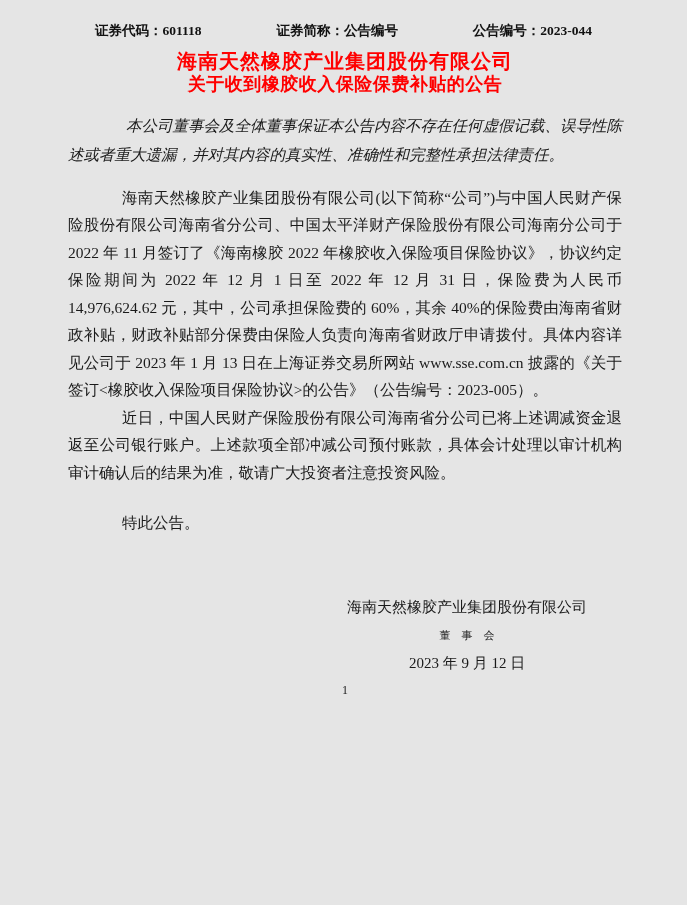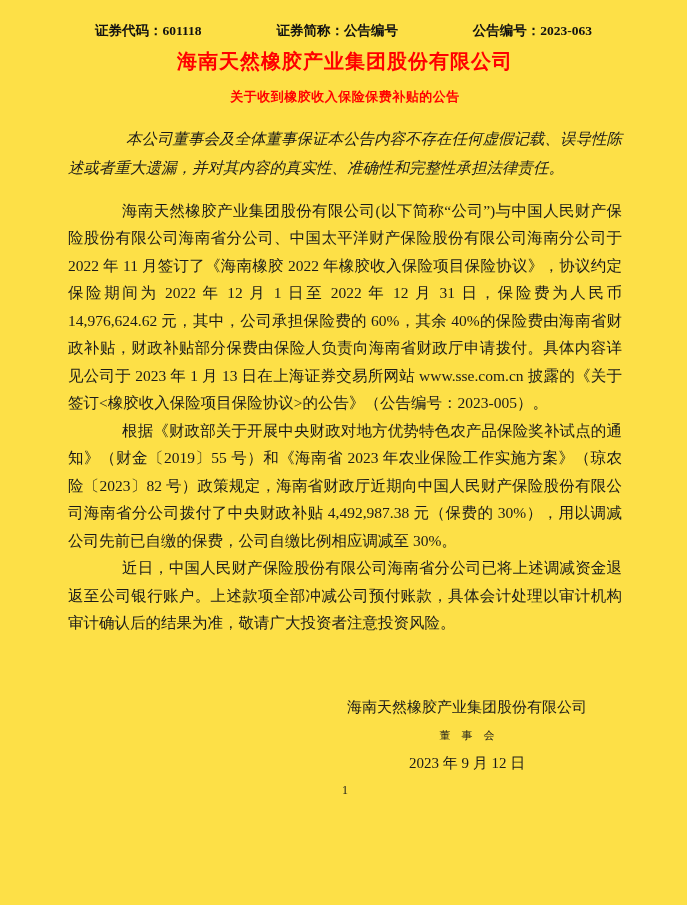--- a/index.html
+++ b/index.html
@@ -1,19 +1,19 @@
 <!DOCTYPE html>
 <html><head>
 <meta charset="utf-8">
 <style>
   html,body { margin:0; padding:0; background:#ffffff; }
   .page {
     position:relative;
     width:687px; height:905px;
-    background:#fde047;
+    background:#e5e5e5;
     font-family:"Liberation Serif","DejaVu Serif",serif;
     color:#1a1a1a;
     overflow:hidden;
     box-sizing:border-box;
     padding:22px 65px 0 68px;
   }
   .doc-header {
     display:flex;
     justify-content:space-between;
     padding:0 30px 0 27px;
@@ -26,23 +26,22 @@
   .doc-title {
     margin-top:9px;
     text-align:center;
     font-size:20px;
     font-weight:bold;
     letter-spacing:1px;
     line-height:24px;
     white-space:nowrap;
   }
   .doc-subtitle {
-    margin-top:13px;
     text-align:center;
-    font-size:13px;
+    font-size:18px;
     font-weight:bold;
     letter-spacing:0.5px;
     line-height:22px;
     white-space:nowrap;
   }
   .disclaimer {
     font-size:15.5px;
     line-height:29px;
     text-align:justify;
     text-indent:58px;
@@ -85,35 +84,35 @@
 <div class="page" style="color: rgb(26, 26, 26);">
 
   <div class="doc-header">
     <div class="item">
       <span>证券代码：</span><span>601118</span>
     </div>
     <div class="item">
       <span>证券简称：</span><span>公告编号</span>
     </div>
     <div class="item">
-      <span>公告编号：</span><span>2023-063</span>
+      <span>公告编号：</span><span>2023-044</span>
     </div>
   </div>
 
   <div class="doc-title" style="color: rgb(255, 0, 0);">海南天然橡胶产业集团股份有限公司</div>
   <div class="doc-subtitle" style="color: rgb(255, 0, 0);">关于收到橡胶收入保险保费补贴的公告</div>
 
   <p class="disclaimer">本公司董事会及全体董事保证本公告内容不存在任何虚假记载、误导性陈述或者重大遗漏，并对其内容的真实性、准确性和完整性承担法律责任。</p>
 
   <div class="body-text" id="body-paragraphs">
       <p class="para">海南天然橡胶产业集团股份有限公司(以下简称“公司”)与中国人民财产保险股份有限公司海南省分公司、中国太平洋财产保险股份有限公司海南分公司于 2022 年 11 月签订了《海南橡胶 2022 年橡胶收入保险项目保险协议》，协议约定保险期间为 2022 年 12 月 1 日至 2022 年 12 月 31 日，保险费为人民币 14,976,624.62 元，其中，公司承担保险费的 60%，其余 40%的保险费由海南省财政补贴，财政补贴部分保费由保险人负责向海南省财政厅申请拨付。具体内容详见公司于 2023 年 1 月 13 日在上海证券交易所网站 www.sse.com.cn 披露的《关于签订&lt;橡胶收入保险项目保险协议&gt;的公告》（公告编号：2023-005）。</p>
-      <p class="para">根据《财政部关于开展中央财政对地方优势特色农产品保险奖补试点的通知》（财金〔2019〕55 号）和《海南省 2023 年农业保险工作实施方案》（琼农险〔2023〕82 号）政策规定，海南省财政厅近期向中国人民财产保险股份有限公司海南省分公司拨付了中央财政补贴 4,492,987.38 元（保费的 30%），用以调减公司先前已自缴的保费，公司自缴比例相应调减至 30%。</p>
       <p class="para">近日，中国人民财产保险股份有限公司海南省分公司已将上述调减资金退返至公司银行账户。上述款项全部冲减公司预付账款，具体会计处理以审计机构审计确认后的结果为准，敬请广大投资者注意投资风险。</p>
     </div>
 
+  <p class="closing">特此公告。</p>
 
   <div class="signature">
     <div class="sig-company">海南天然橡胶产业集团股份有限公司</div>
     <div class="sig-board">董　事　会</div>
     <div class="sig-date">2023 年 9 月 12 日</div>
   </div>
 
   <div class="page-number">1</div>
 
 </div>

